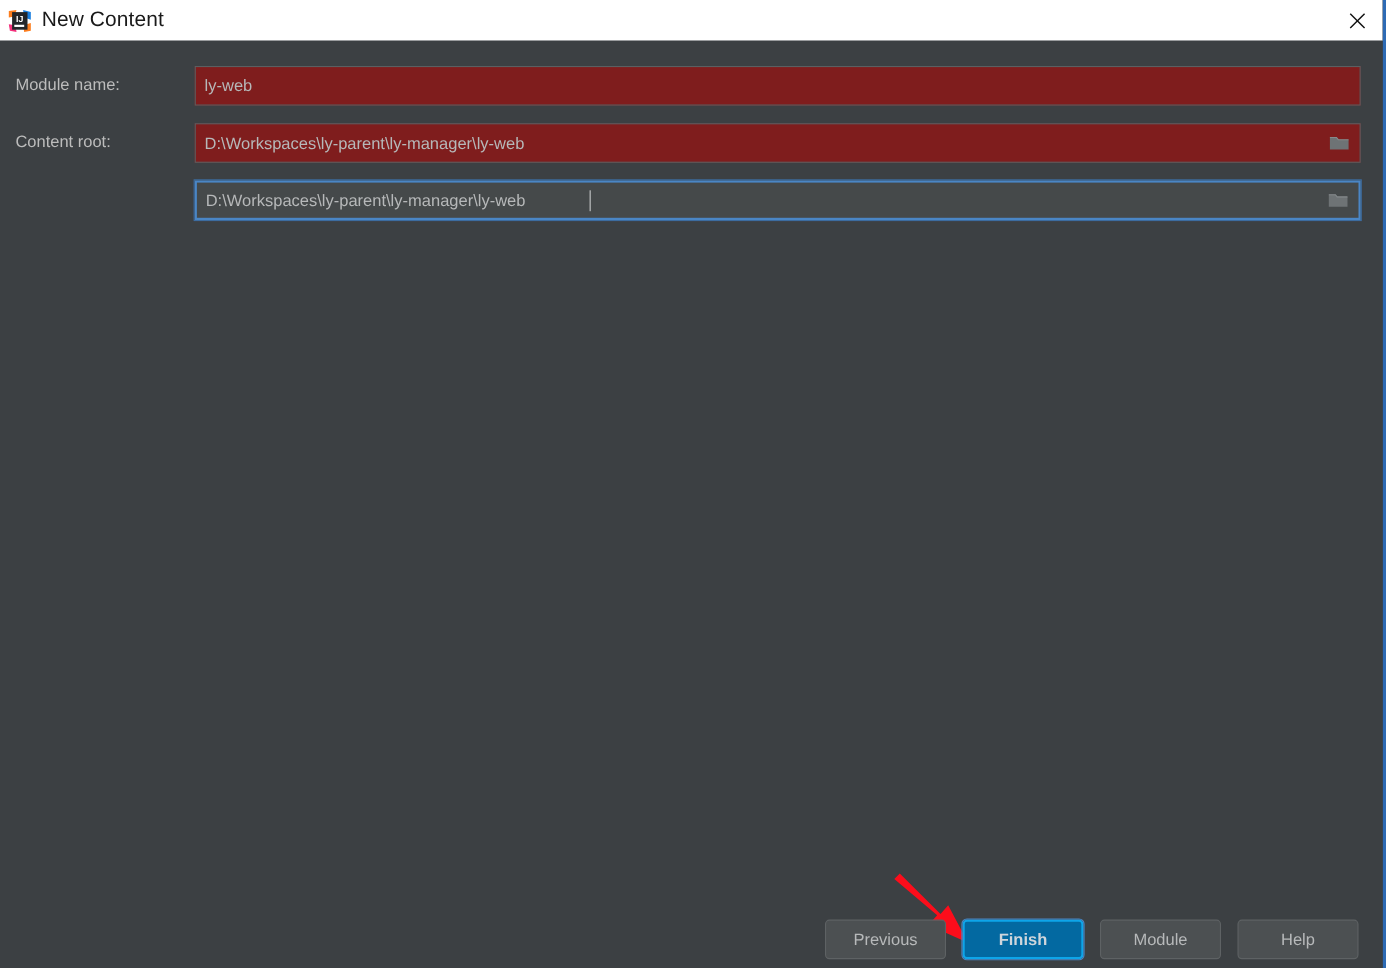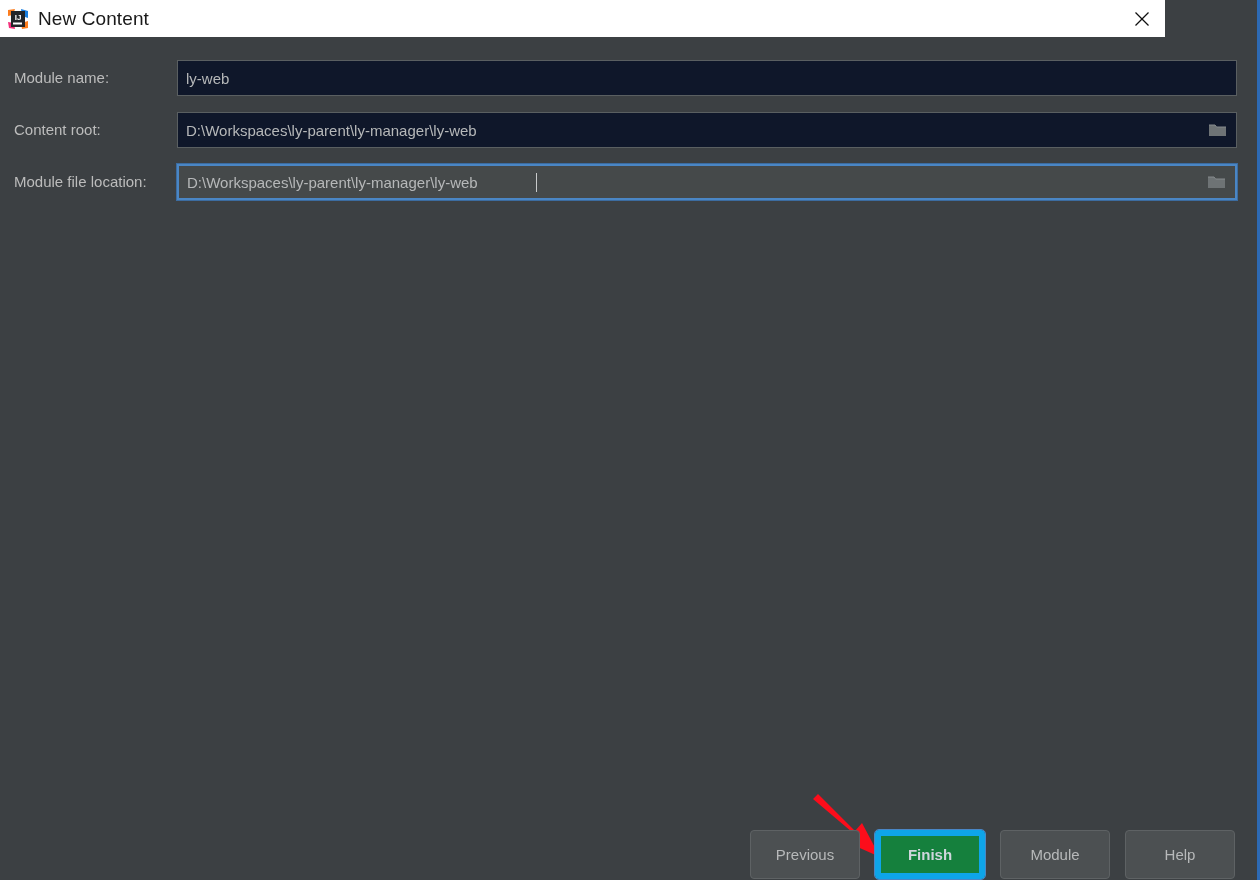--- a/index.html
+++ b/index.html
@@ -22,21 +22,21 @@
     background: #3c4043;
     border-right: 3px solid #2d6ab4;
     overflow: hidden;
   }
 
   
   .titlebar {
     position: absolute;
     left: 0;
     top: 0;
-    width: 1165px;
+    width: 1257px;
     height: 37px;
     background: #ffffff;
     display: flex;
     align-items: center;
   }
   .app-icon {
     position: relative;
     width: 22px;
     height: 22px;
     margin-left: 7px;
@@ -94,21 +94,21 @@
     line-height: 36px;
     font-family: "Liberation Sans", sans-serif;
   }
 
   .field-wrap {
     position: absolute;
     left: 177px;
     width: 1060px;
     height: 36px;
     box-sizing: border-box;
-    background: #0f172a;
+    background: #7f1d1d;
     border: 1px solid #5a5f61;
     display: flex;
     align-items: center;
   }
   .field-wrap.focused {
     border: 2px solid #4a86c5;
     outline: 1px solid #3c6ca0;
     background: #45494a;
   }
   .field-value {
@@ -155,40 +155,40 @@
     top: 791px;
     width: 1257px;
     height: 52px;
     display: flex;
     align-items: center;
     justify-content: flex-end;
     padding-right: 22px;
     box-sizing: border-box;
   }
   .dlg-btn {
-    height: 49px;
+    height: 36px;
     min-width: 110px;
     padding: 0 18px;
     margin-left: 15px;
     box-sizing: border-box;
     background: #4c5052;
     border: 1px solid #5e6264;
     border-radius: 4px;
     color: #b7b9ba;
     font-size: 15px;
     font-family: "Liberation Sans", sans-serif;
     display: flex;
     align-items: center;
     justify-content: center;
     cursor: default;
     white-space: nowrap;
   }
   .dlg-btn.primary {
-    background: #15803d;
-    border: 6px solid #0ea5e9;
+    background: #0369a1;
+    border: 2px solid #0ea5e9;
     color: #cfd6dc;
     font-weight: bold;
     outline: 1px solid #4a86c5;
   }
 </style>
 </head>
 <body>
 
 <div class="window">
 
@@ -230,21 +230,20 @@
         <div class="browse-btn">
           <svg width="20" height="16" viewBox="0 0 20 16" xmlns="http://www.w3.org/2000/svg">
             <path d="M1 3 L7 3 L8.6 5 L18 5 L18 14 L1 14 Z" fill="#6e7375"></path>
             <path d="M1 3 L7 3 L8.6 5 L18 5" fill="none" stroke="#868b8d" stroke-width="1"></path>
           </svg>
         </div>
       </div>
     </div>
 
     <div class="form-row row-3">
-      <span class="field-label">Module file location:</span>
       <div class="field-wrap focused">
         <span class="field-value">D:\Workspaces\ly-parent\ly-manager\ly-web</span>
         <span class="caret" style="left:357px;"></span>
         <div class="browse-btn">
           <svg width="20" height="16" viewBox="0 0 20 16" xmlns="http://www.w3.org/2000/svg">
             <path d="M1 3 L7 3 L8.6 5 L18 5 L18 14 L1 14 Z" fill="#6e7375"></path>
             <path d="M1 3 L7 3 L8.6 5 L18 5" fill="none" stroke="#868b8d" stroke-width="1"></path>
           </svg>
         </div>
       </div>

